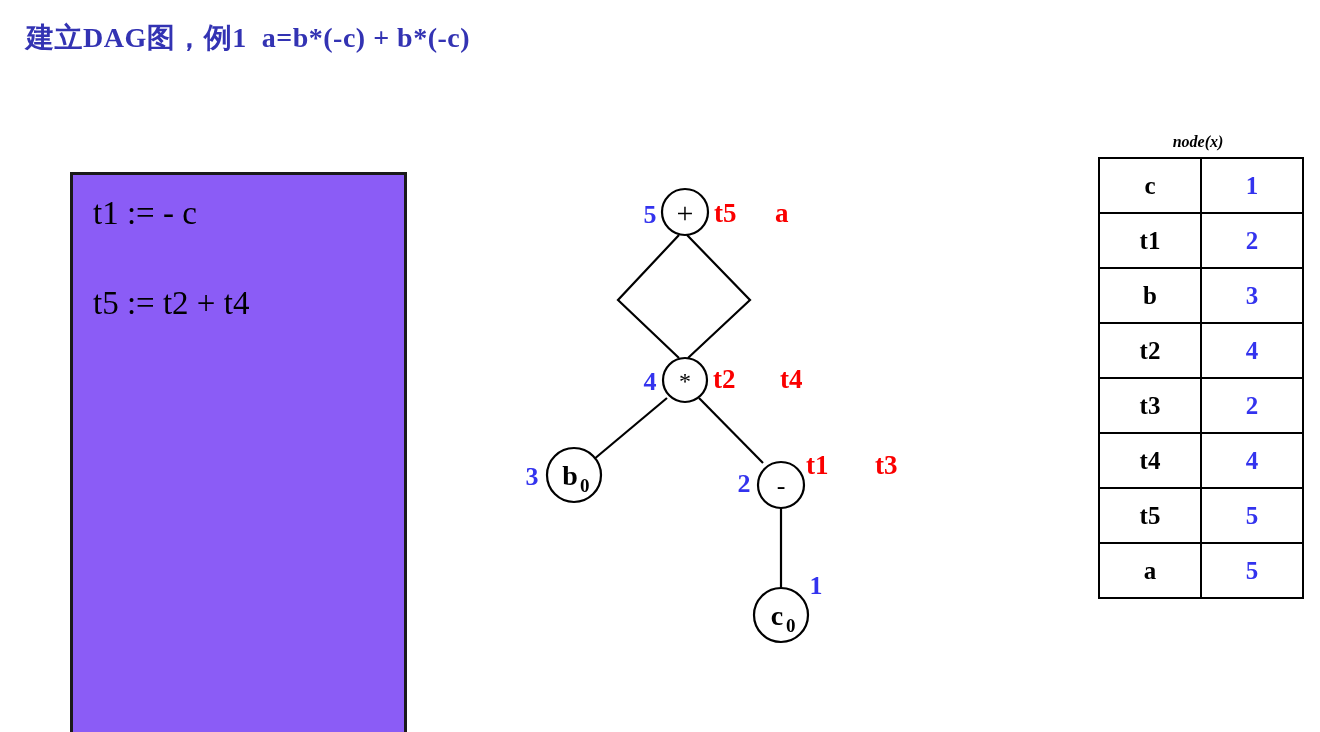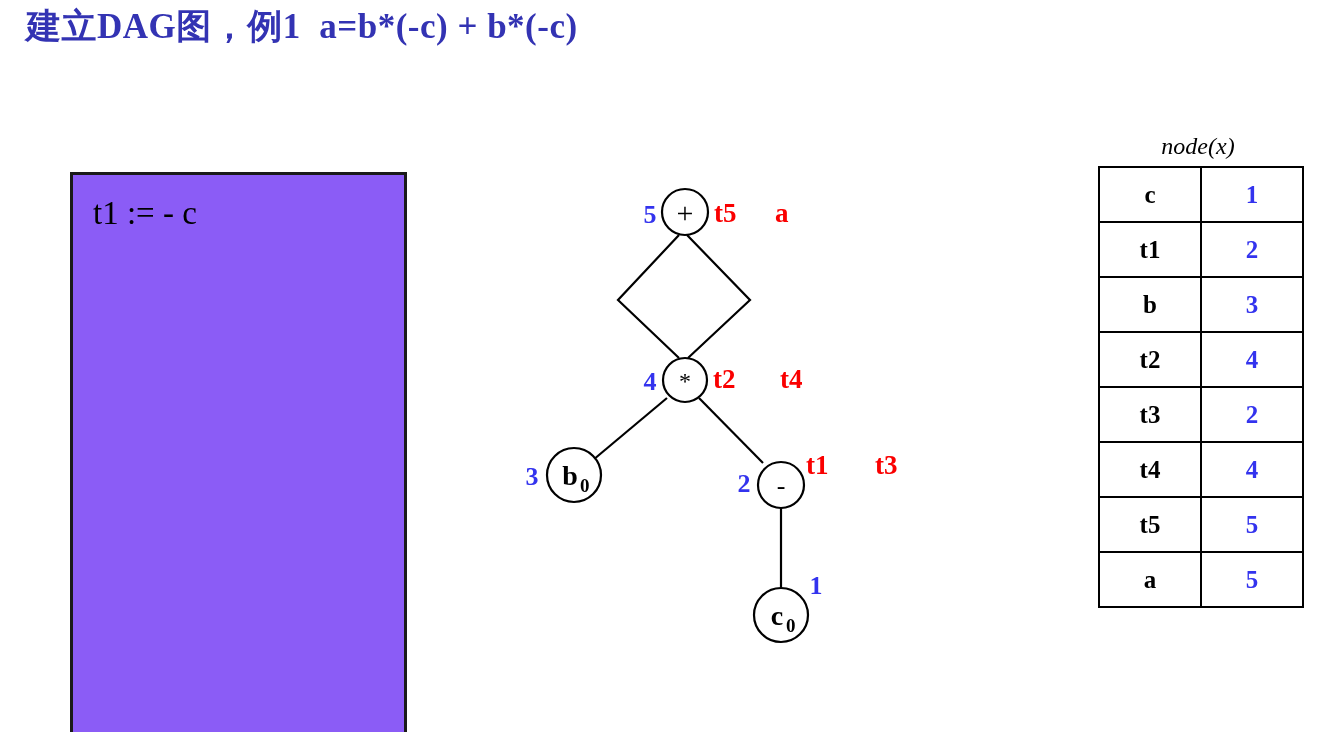--- a/index.html
+++ b/index.html
@@ -13,24 +13,24 @@
     height: 732px;
     background: #ffffff;
     overflow: hidden;
     font-family: "Liberation Serif", "DejaVu Serif", serif;
   }
 
   
   #slide-title {
     position: absolute;
     left: 26px;
-    top: 5px;
-    font-family: "Liberation Serif", "DejaVu Serif", serif;
-    font-weight: bold;
-    font-size: 35px;
+    top: 16px;
+    font-family: "Liberation Serif", "DejaVu Serif", serif;
+    font-weight: bold;
+    font-size: 28px;
     line-height: 44px;
     color: #3333b3;
     white-space: pre;
     letter-spacing: 0.5px;
     text-align: center;
   }
 
   
   #code-box {
     position: absolute;
@@ -113,22 +113,22 @@
 
   
   #table-wrap {
     position: absolute;
     left: 1098px;
     top: 133px;
   }
   #table-caption {
     font-family: "Liberation Serif", "DejaVu Serif", serif;
     font-style: italic;
-    font-weight: normal;
-    font-size: 24px;
+    font-weight: bold;
+    font-size: 16px;
     color: #000000;
     text-align: center;
     width: 200px;
     margin-bottom: 6px;
   }
   #node-table {
     border-collapse: collapse;
     width: 200px;
     table-layout: fixed;
   }
@@ -148,20 +148,21 @@
 </head>
 <body>
 
 <div id="slide">
 
   <div id="slide-title">建立DAG图，例1  a=b*(-c) + b*(-c)</div>
 
   <div id="code-box">
     <div id="code-list">
       <div class="code-line">t1 := - c</div>
+      <div class="code-line">t5 := t2 + t4</div>
     </div>
   </div>
 
   <div id="dag">
     <svg width="560" height="580" viewBox="0 0 560 580" xmlns="http://www.w3.org/2000/svg">
 
       <path class="edge" d="M 219 105 L 158 170 L 219 228"></path>
       <path class="edge" d="M 227 105 L 290 170 L 228 228"></path>
 
       <line class="edge" x1="207" y1="268" x2="133" y2="330"></line>

